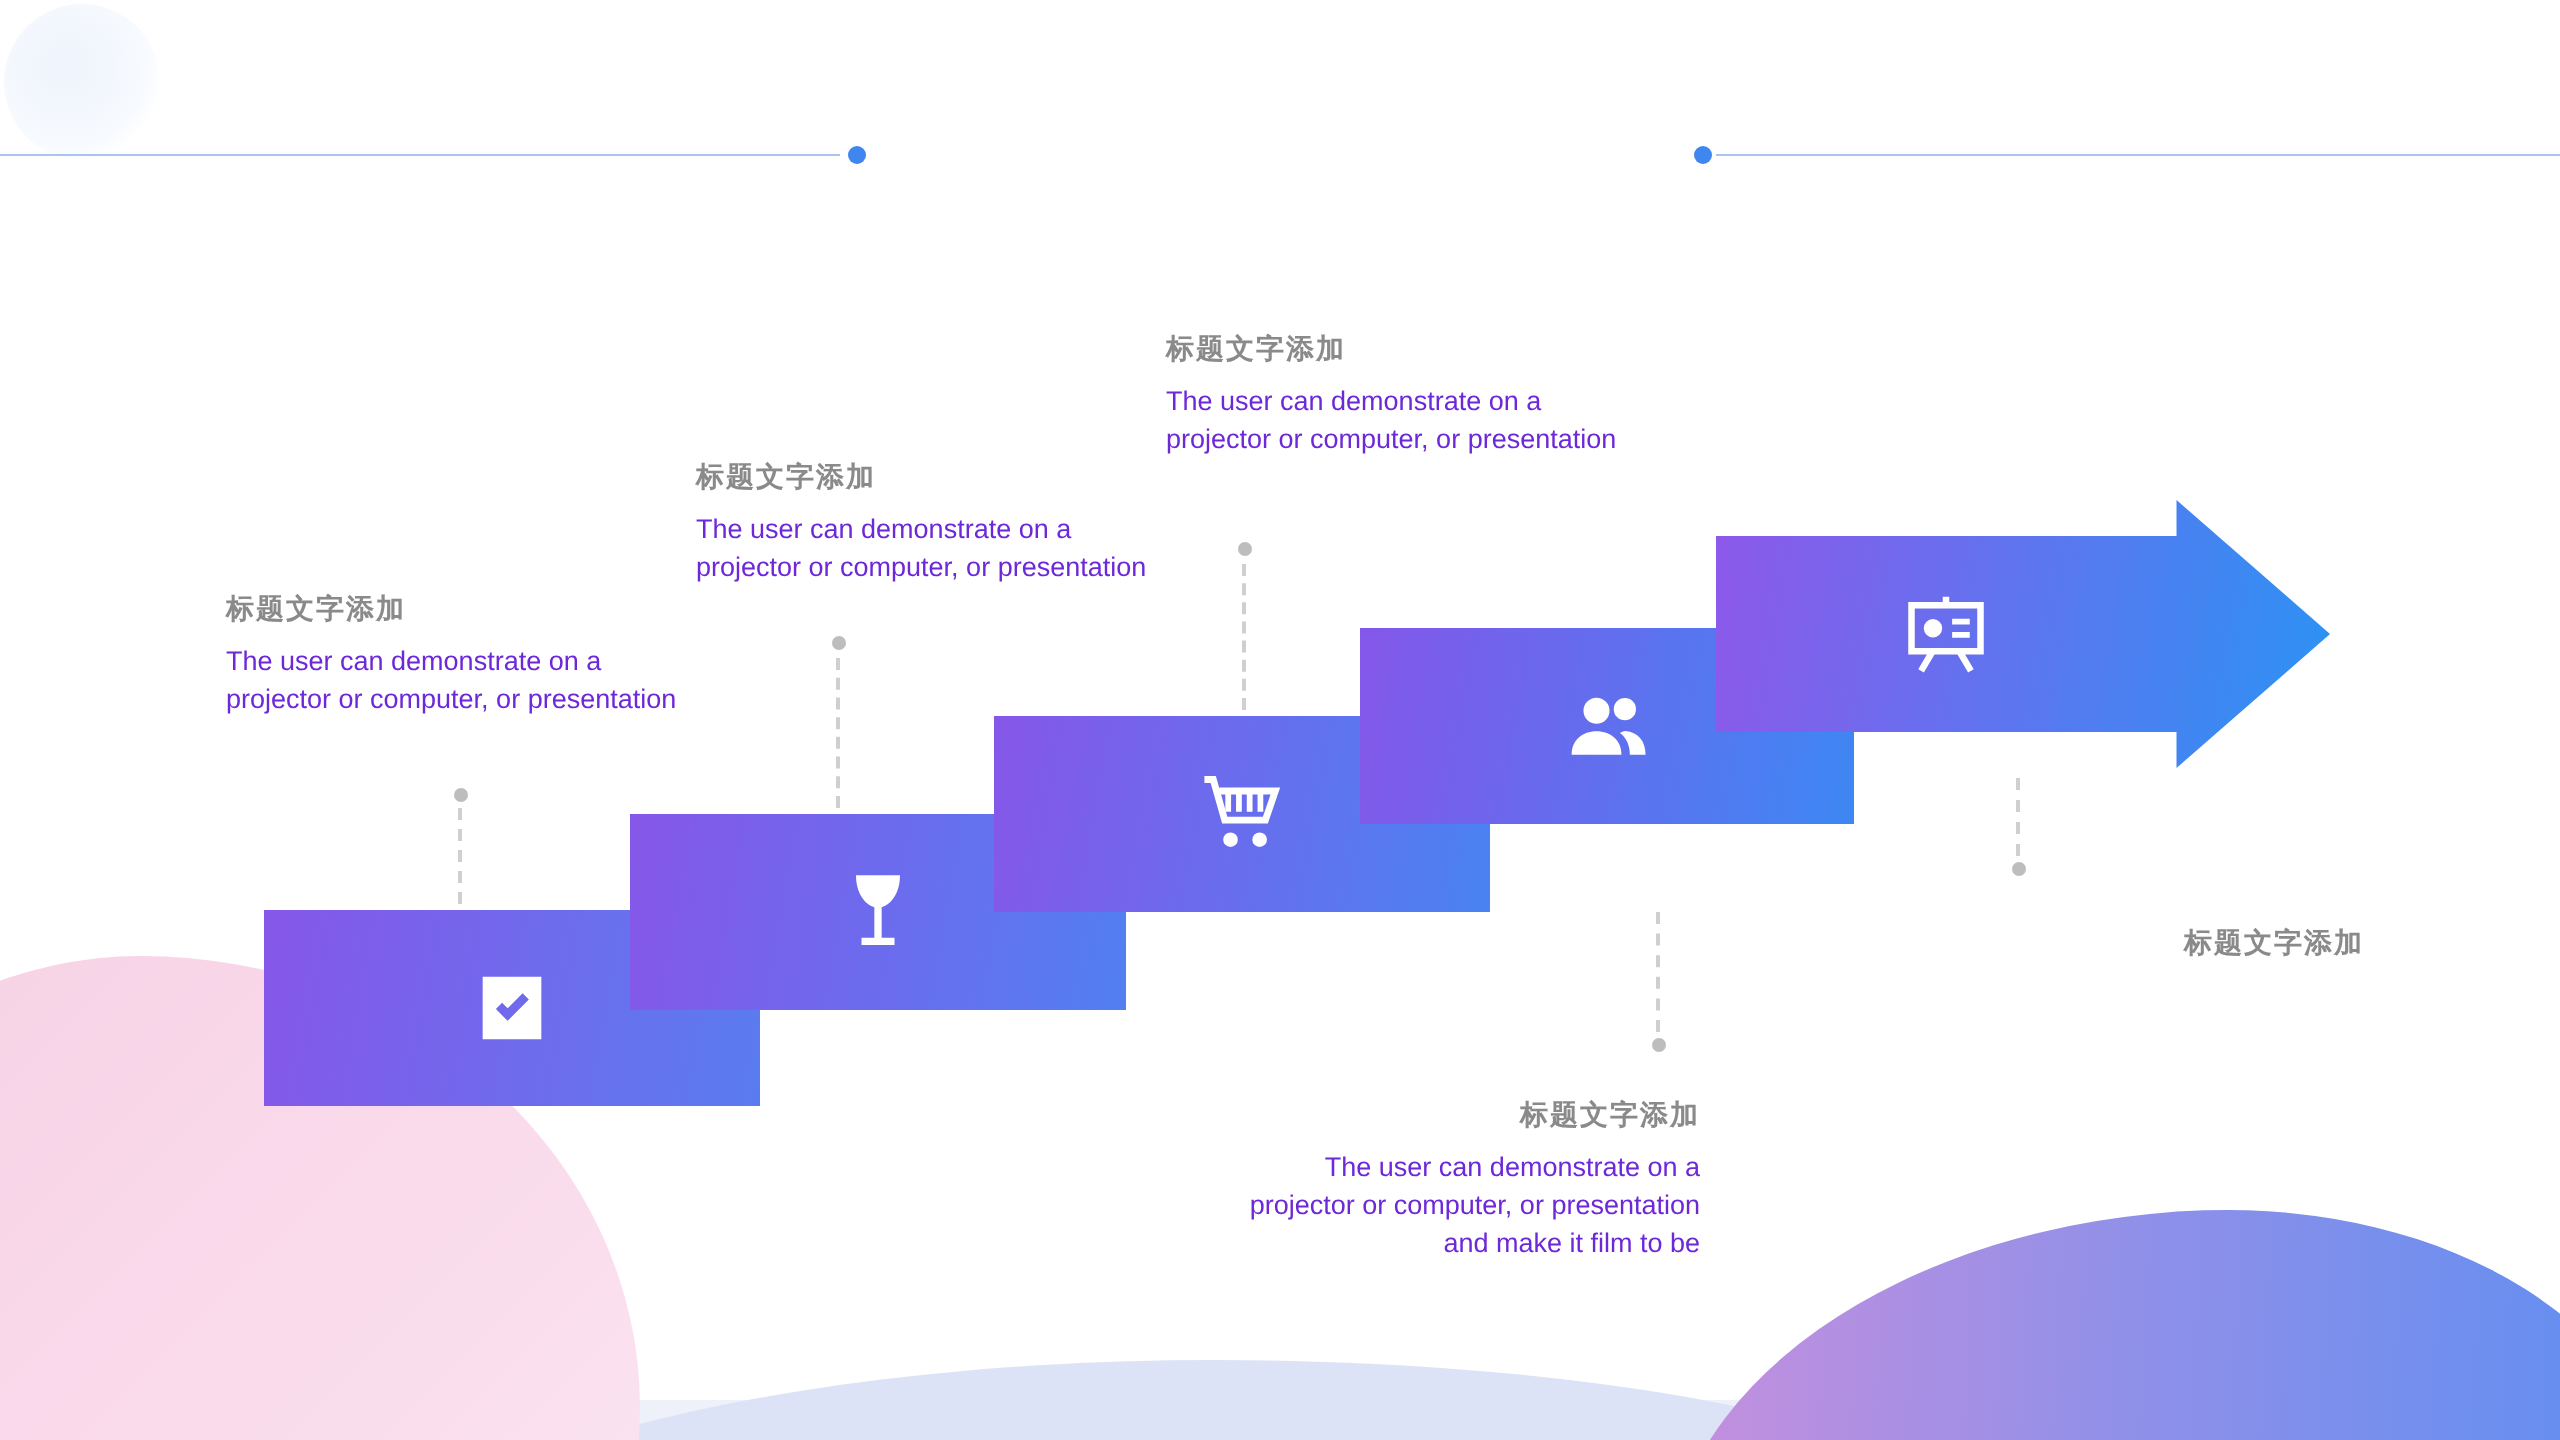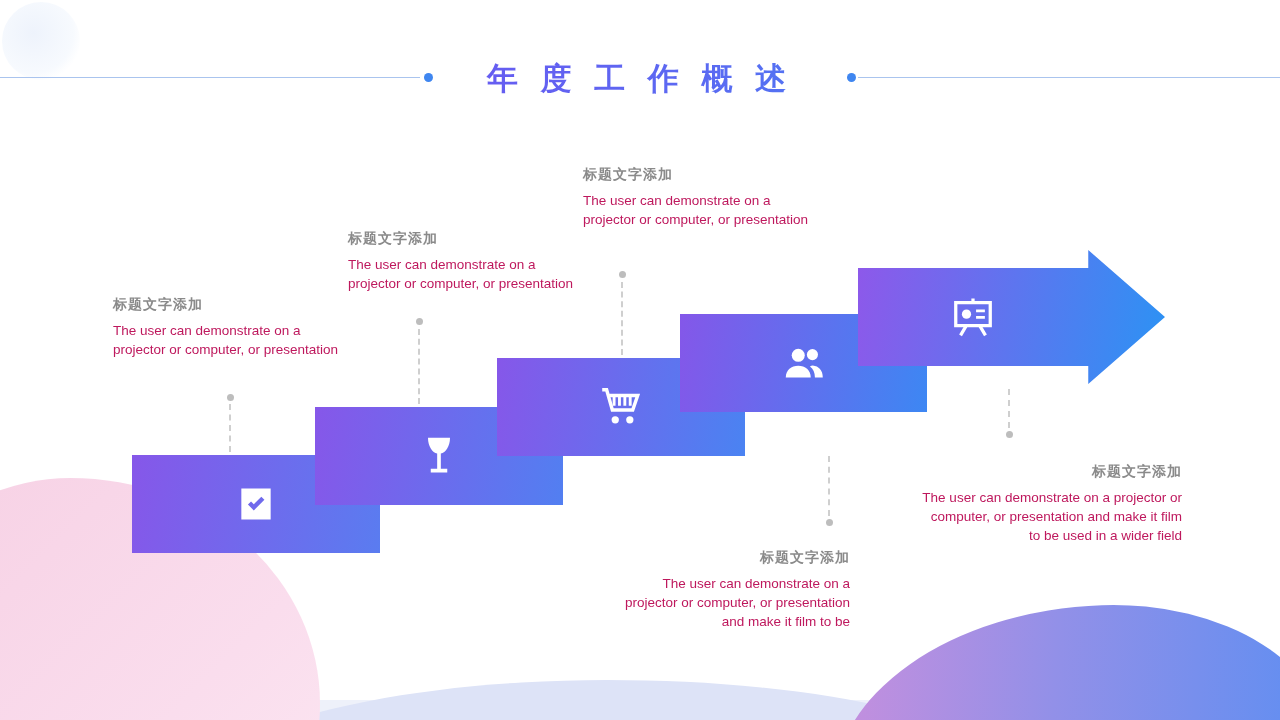--- a/index.html
+++ b/index.html
@@ -50,42 +50,41 @@
     justify-content:flex-start;padding-left:0;}
   .step-5 .icon-holder{width:75%;display:flex;align-items:center;justify-content:center;}
 
   
   .conn-dot{position:absolute;width:7px;height:7px;border-radius:50%;background:#bdbdbd;z-index:2;}
   .conn-dash{position:absolute;width:0;border-left:2px dashed #cfcfcf;z-index:2;}
 
   
   .callout{position:absolute;z-index:3;}
   .callout-heading{font-size:14px;font-weight:700;color:#8a8a8a;margin-bottom:7px;letter-spacing:1px;}
-  .callout-body{font-size:13.5px;color:#be185d;line-height:1.42;white-space:pre-line;}
+  .callout-body{font-size:13.5px;color:#6d28d9;line-height:1.42;white-space:pre-line;}
   .callout.c1{left:113px;top:296px;width:272px;text-align:left;}
   .callout.c2{left:348px;top:230px;width:278px;text-align:left;}
   .callout.c3{left:583px;top:166px;width:278px;text-align:left;}
   .callout.c4{left:560px;top:549px;width:290px;text-align:right;}
   .callout.c5{left:880px;top:463px;width:302px;text-align:right;}
 </style>
 </head>
 <body>
 
 <div class="slide">
 
   <div class="decor decor-circle-topleft"></div>
   <div class="decor blob-bottom-strip"></div>
   <div class="decor blob-lavender"></div>
   <div class="decor blob-pink"></div>
   <div class="decor blob-right"></div>
 
   <div class="title-wrap">
     <div class="title-line left"></div>
     <div class="title-dot left"></div>
-    <h1 class="page-title">年 度 工 作 概 述</h1>
     <div class="title-dot right"></div>
     <div class="title-line right"></div>
   </div>
 
   <div class="step step-1">
     <span>
       <svg width="44" height="44" viewBox="0 0 24 24">
         <path fill="#fff" fill-rule="evenodd" d="M4 3.5h16v17H4z M7.6 12.3l3.2 3.2 5.8-5.8-1.7-1.7-4.1 4.1-1.5-1.5z"></path>
       </svg>
     </span>
@@ -174,18 +173,15 @@
 
   <div class="callout c4">
     <div class="callout-heading">标题文字添加</div>
     <div class="callout-body">The user can demonstrate on a
 projector or computer, or presentation
 and make it film to be</div>
   </div>
 
   <div class="callout c5">
     <div class="callout-heading">标题文字添加</div>
-    <div class="callout-body">The user can demonstrate on a projector or
-computer, or presentation and make it film
-to be used in a wider field</div>
   </div>
 
 </div>
 
 </body></html>

